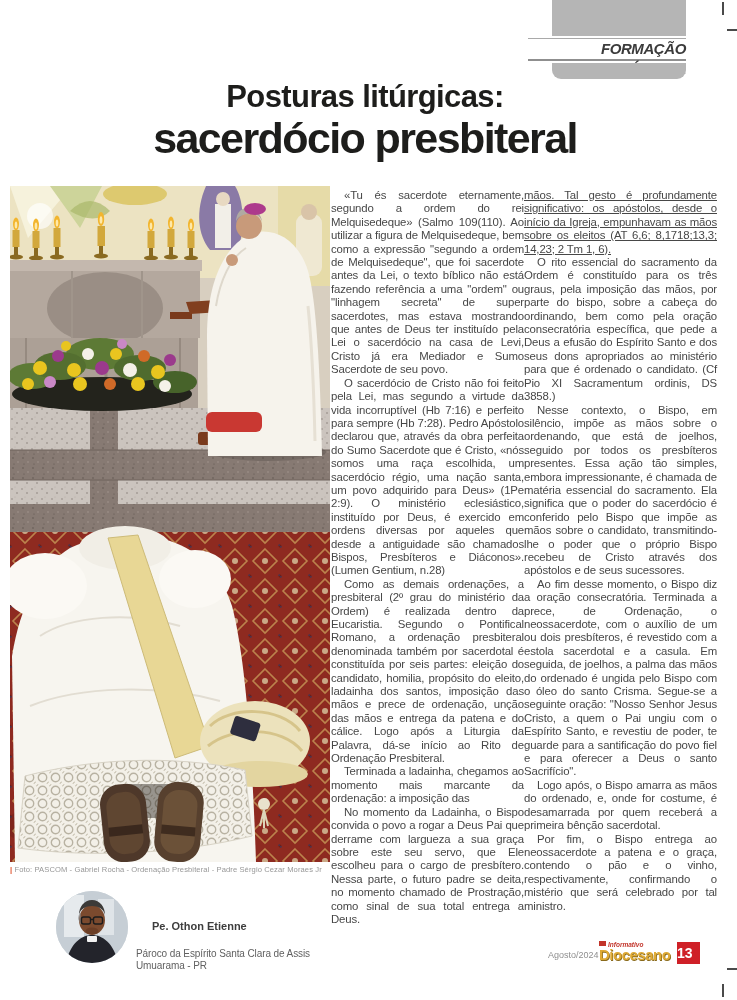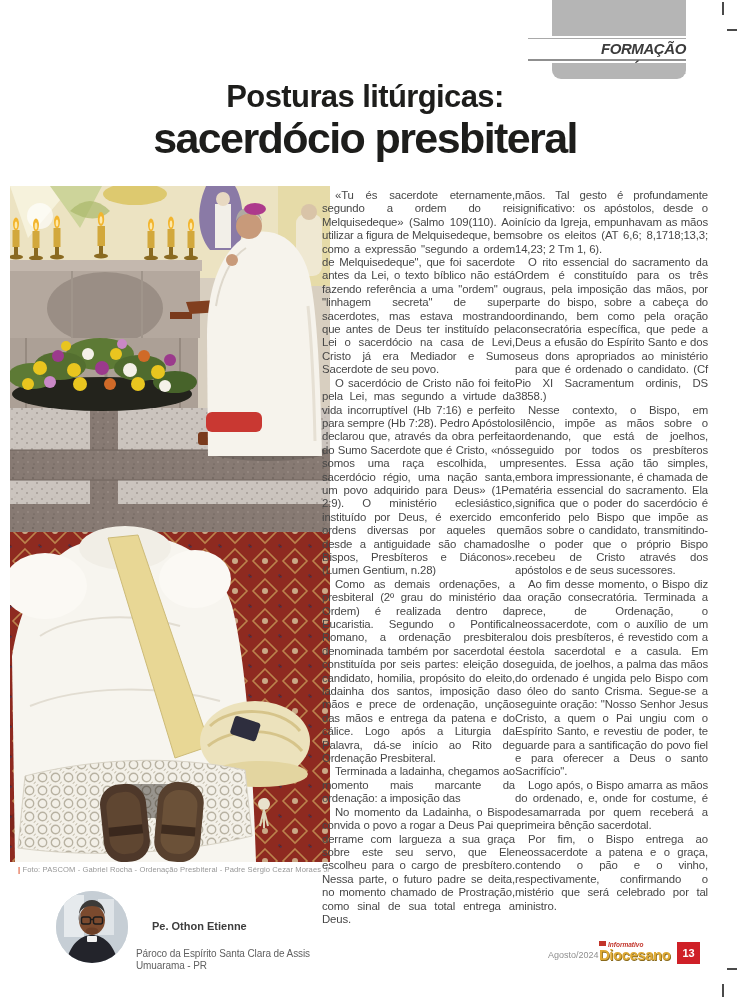--- a/index.html
+++ b/index.html
@@ -21,47 +21,47 @@
   .tab-bottom{position:absolute;left:552px;top:63px;width:134px;height:16px;background:#b5b5b5;
     border-radius:0 0 9px 9px;}
 
   
   .title-wrap{position:absolute;left:20px;top:76px;width:690px;text-align:center;color:#1d1d1b;}
   .title-line1{font-size:31px;font-weight:bold;letter-spacing:-0.6px;line-height:34px;margin:4px;}
   .title-line2{font-size:43px;font-weight:bold;letter-spacing:-1.6px;line-height:44px;margin:-2px 0 0 0;}
 
   
   .photo-fig{position:absolute;left:10px;top:186px;width:320px;height:676px;overflow:hidden;background:#d8cfc0;}
-  .photo-caption{position:absolute;left:10px;top:865px;width:328px;text-align:center;
+  .photo-caption{position:absolute;left:10px;top:865px;width:328px;text-align:left;
     font-size:7.6px;color:#979797;letter-spacing:0.1px;}
   .photo-caption .marker{color:#e0512b;font-weight:bold;}
 
   
   .author{position:absolute;left:56px;top:891px;width:270px;height:80px;}
   .avatar{position:absolute;left:0;top:0;width:72px;height:72px;border-radius:50%;overflow:hidden;
     background:#cfd6db;}
   .author-text{position:absolute;left:80px;top:13px;}
   .author-name{font-size:11px;font-weight:bold;color:#3d3d3d;margin:16px;}
   .author-role,.author-city{font-size:10px;color:#616161;margin:1px 0 0 0;letter-spacing:-0.1px;}
 
   
-  .columns{position:absolute;left:322px;top:189px;width:386px;display:flex;}
+  .columns{position:absolute;left:331px;top:189px;width:386px;display:flex;}
   .col{flex:1;font-size:11.4px;line-height:13.4px;color:#474747;text-align:justify;letter-spacing:-0.15px;}
   .col p{margin:0;text-indent:13px;}
-  .col.continued p:first-child{text-indent:0;}
+  .col.continued p:first-child{text-indent:0;text-decoration:underline;}
 
   
   .footer-date{position:absolute;left:548px;top:950px;font-size:9px;color:#8f8f8f;}
   .logo{position:absolute;left:599px;top:941px;width:76px;height:24px;}
   .logo-mark{position:absolute;left:0;top:0;width:7px;height:5px;background:#c2342a;}
   .logo-top{position:absolute;left:9px;top:0;font-size:6.5px;font-weight:bold;font-style:italic;color:#c2342a;}
   .logo-main{position:absolute;left:0;top:5px;font-size:15px;font-weight:bold;
     color:#dfaa35;text-shadow:0.7px 0.7px 0 #8a6a1a;letter-spacing:-0.5px;}
   .page-box{position:absolute;left:677px;top:942px;width:23px;height:22px;background:#cf2027;
-    color:#ffffff;font-size:11px;font-weight:bold;text-align:center;line-height:22px;}
+    color:#ffffff;font-size:14px;font-weight:bold;text-align:left;line-height:22px;}
 </style>
 </head>
 <body>
 
 <div class="page">
 
   <div class="crop tr-v"></div>
   <div class="crop tr-h"></div>
   <div class="crop br-v"></div>
   <div class="crop br-h"></div>

